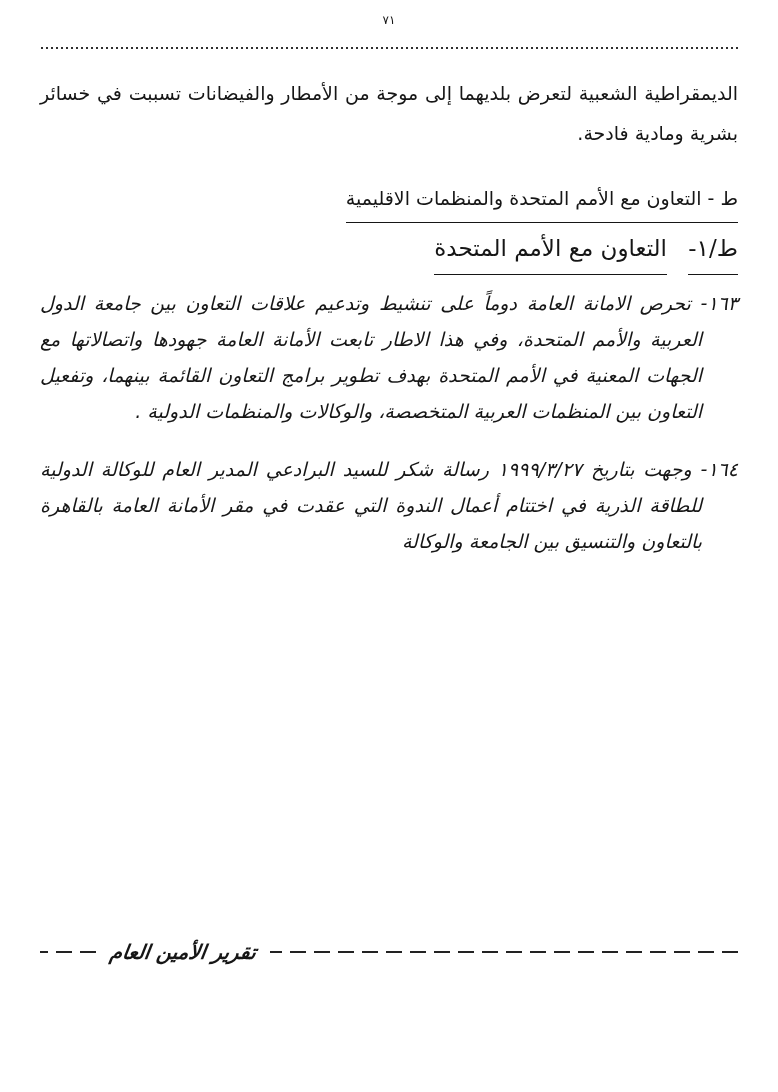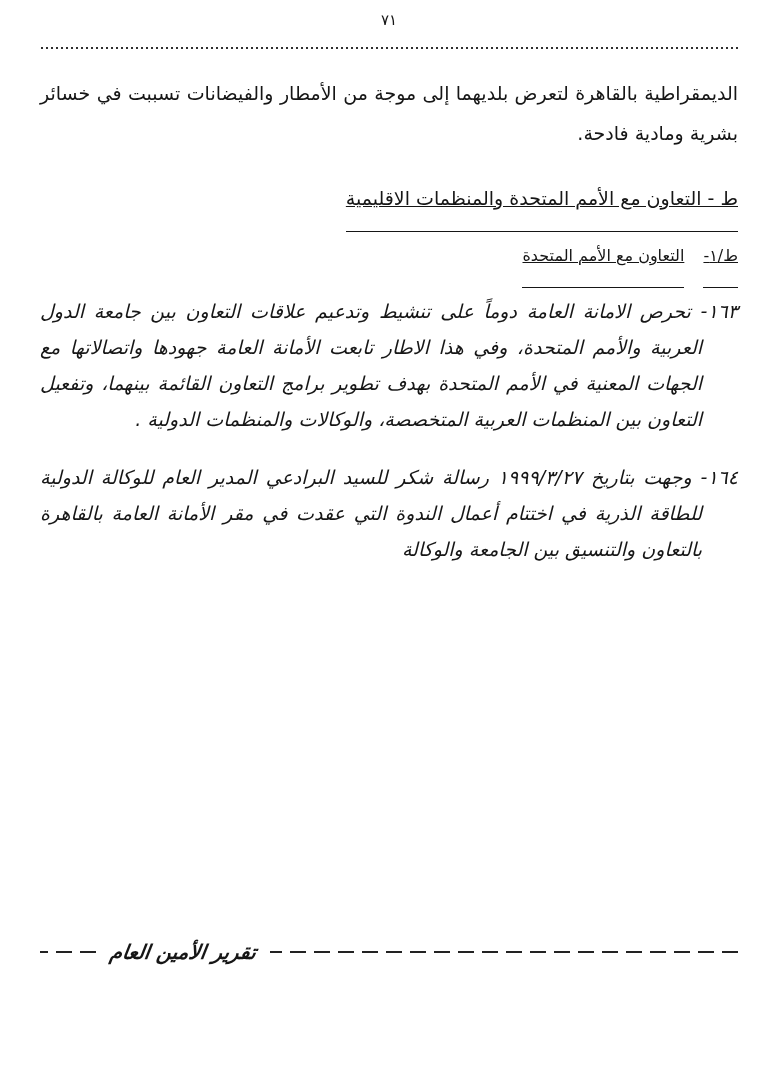--- a/index.html
+++ b/index.html
@@ -11,21 +11,21 @@
     font-family: "DejaVu Sans", sans-serif;
     overflow: hidden;
   }
   .page {
     position: relative;
     width: 778px; height: 1092px;
     padding: 6px 40px 0 40px;
   }
   .page-number {
     text-align: center;
-    font-size: 15px;
+    font-size: 12px;
     letter-spacing: 1px;
     line-height: 28px;
   }
   .dotted-rule {
     height: 3px;
     margin-top: 12px;
     background-image: repeating-linear-gradient(to left, #2e2e2e 0 2px, transparent 2px 5px);
     background-repeat: repeat-x;
     background-size: 100% 2px;
     background-position: center;
@@ -37,26 +37,25 @@
     text-align: justify;
   }
   .section-heading {
     margin-top: 30px;
     font-size: 19px;
     line-height: 30px;
   }
   .section-heading .u,
   .subsection-heading .u {
     border-bottom: 1.5px solid #161616;
-    padding-bottom: 22px;
-    text-decoration: underline;
+    padding-bottom: 13px;
   }
   .subsection-heading {
-    margin-top: 28px;
-    font-size: 16px;
+    margin-top: 20px;
+    font-size: 23px;
     line-height: 30px;
   }
   .subsection-heading .label { margin-left: 14px; }
   .para {
     font-size: 19px;
     line-height: 36px;
     text-align: justify;
     margin: 0;
     font-style: italic;
   }
@@ -93,21 +92,21 @@
 </style>
 </head>
 <body>
 
 <div class="page">
 
   <div class="page-number">٧١</div>
 
   <div class="dotted-rule"></div>
 
-  <p class="intro">الديمقراطية بالقاهرة لتعرض بلديهما إلى موجة من الأمطار والفيضانات تسببت في خسائر بشرية ومادية فادحة.</p>
+  <p class="intro">الديمقراطية الشعبية لتعرض بلديهما إلى موجة من الأمطار والفيضانات تسببت في خسائر بشرية ومادية فادحة.</p>
 
   <div class="section-heading">
     <span class="u">ط - التعاون مع الأمم المتحدة والمنظمات الاقليمية</span>
   </div>
 
   <div class="subsection-heading">
     <span class="u label">ط/١-</span>
     <span class="u">التعاون مع الأمم المتحدة</span>
   </div>
 

